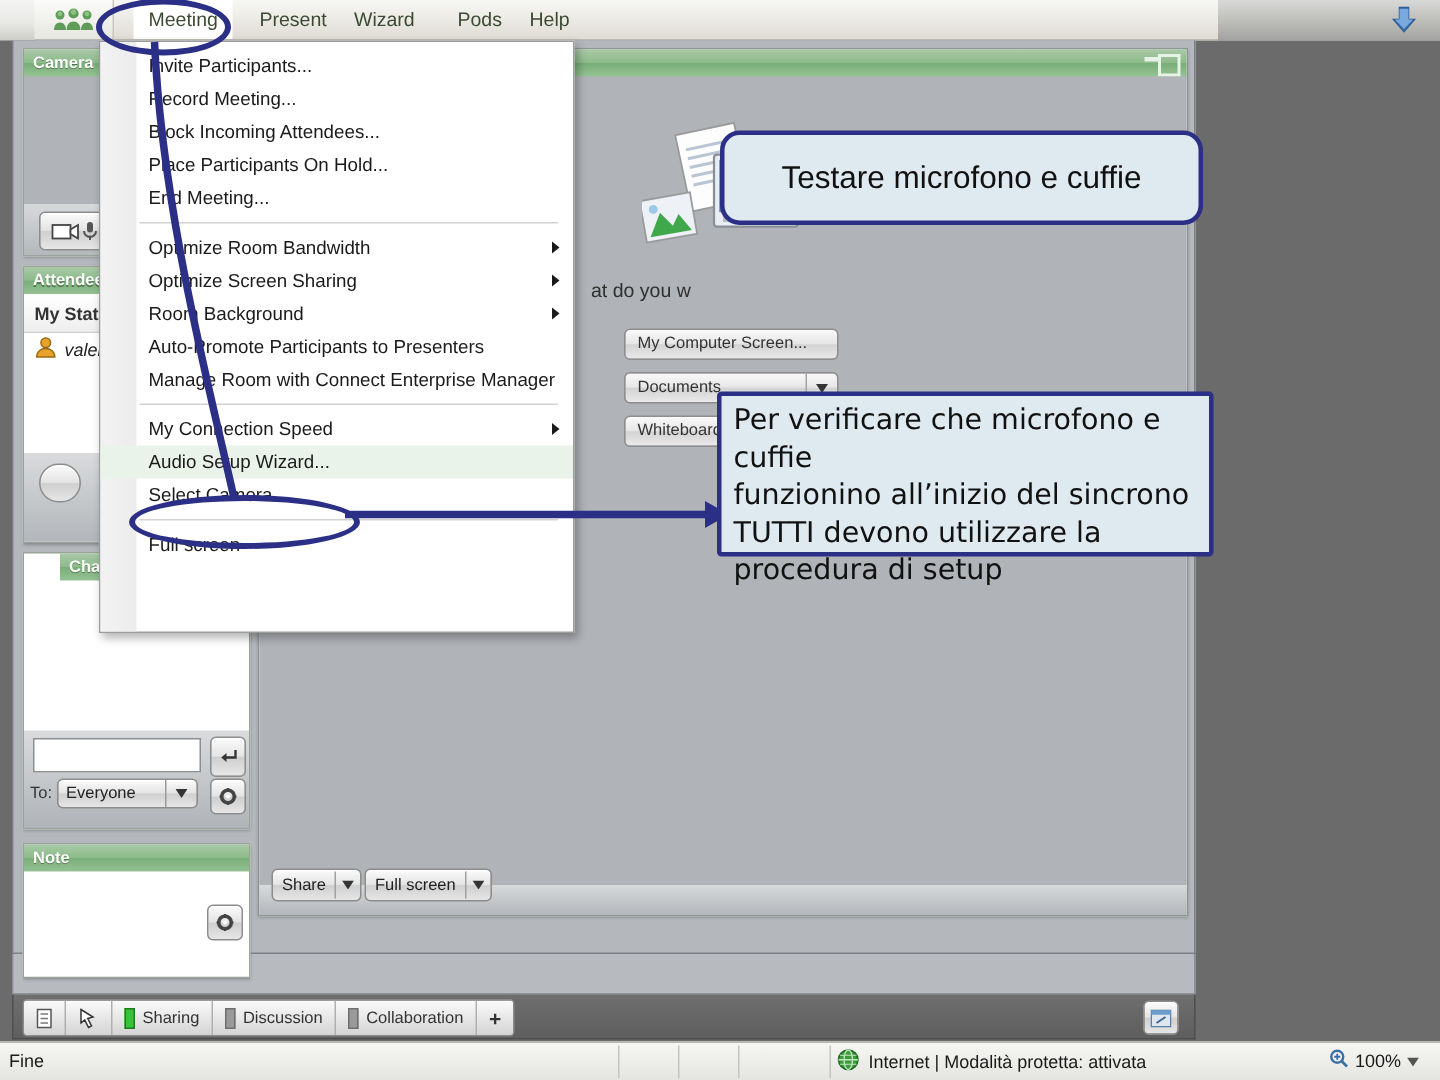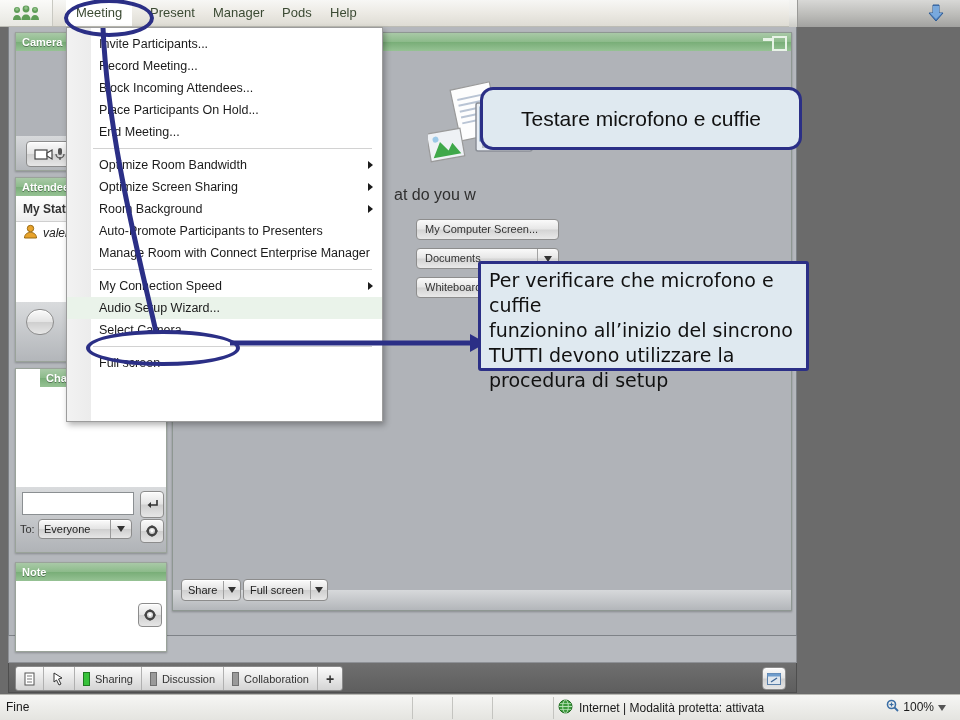--- a/index.html
+++ b/index.html
@@ -17,21 +17,21 @@
   #top-strip-right{position:absolute;left:797px;top:0;width:163px;height:27px;
      background:linear-gradient(to bottom,#d8d8d6 0%,#b9b9b6 60%,#a2a2a0 100%);
      border-left:1px solid #9a9a98;}
   #download-arrow{position:absolute;left:927px;top:4px;width:18px;height:20px;}
 
   
   #app{position:absolute;left:8px;top:27px;width:789px;height:636px;
       background:#b7babf;border:1px solid #8e9196;box-sizing:border-box;}
 
   
-  #menubar{position:absolute;left:0;top:0px;width:789px;height:27px;
+  #menubar{position:absolute;left:23px;top:0px;width:789px;height:27px;
      background:linear-gradient(to bottom,#f7f7f5 0%,#eceae4 50%,#dedcd4 100%);
      border-bottom:1px solid #bcbcb4;box-sizing:border-box;}
   .logo-box{position:absolute;left:0;top:0;width:52px;height:26px;
      background:linear-gradient(to bottom,#fbfbf9,#e7e7e1);
      border-right:1px solid #c9c9c2;display:flex;align-items:center;justify-content:center;}
   .menu-item{position:absolute;top:0;height:26px;line-height:26px;
      font-size:13px;color:#3b4a33;padding:0 10px;cursor:default;}
   .menu-item.active{background:#ffffff;color:#3b4a33;}
 
   
@@ -98,21 +98,21 @@
   #share-area{position:absolute;left:0;top:18px;width:618px;height:539px;background:#b0b3b8;}
   #share-toolbar{position:absolute;left:0;top:557px;width:618px;height:20px;
      background:linear-gradient(to bottom,#d7d9db,#b3b6ba);}
   .tb-split{position:absolute;top:-11px;height:20px;display:flex;align-items:center;}
   .tb-split .lbl{padding:0 6px;font-size:11px;color:#222;line-height:18px;}
   .tb-split .car{width:16px;height:18px;border-left:1px solid #a0a0a0;display:flex;
      align-items:center;justify-content:center;}
 
   
   #share-icons{position:absolute;left:255px;top:30px;width:110px;height:90px;}
-  #share-prompt{position:absolute;left:221px;top:135px;font-size:16px;color:#2f2f2f;white-space:nowrap;}
+  #share-prompt{position:absolute;left:221px;top:135px;font-size:13px;color:#2f2f2f;white-space:nowrap;}
   .share-optbtn{position:absolute;left:243px;width:143px;height:21px;
      background:linear-gradient(to bottom,#fafafa 0%,#e6e6e6 48%,#d3d3d3 52%,#e9e9e9 100%);
      border:1px solid #8d8d8d;border-radius:4px;box-sizing:border-box;
      font-size:11px;color:#333;line-height:19px;padding-left:8px;}
   .share-optbtn .car{position:absolute;right:0;top:0;width:20px;height:19px;
      border-left:1px solid #a3a3a3;display:flex;align-items:center;justify-content:center;}
 
   
   #bottombar{position:absolute;left:8px;top:663px;width:789px;height:30px;
      background:linear-gradient(to bottom,#6f6f6f,#5e5e5e);border:1px solid #4e4e4e;
@@ -202,21 +202,21 @@
         </g>
         <g fill="#8fc186">
           <circle cx="4" cy="4.2" r="1.6"></circle>
             <circle cx="13" cy="3" r="1.8"></circle>
             <circle cx="22" cy="4.2" r="1.6"></circle>
         </g>
       </svg>
     </div>
     <div class="menu-item active" style="left:66px;">Meeting</div>
     <div class="menu-item" style="left:140px;">Present</div>
-    <div class="menu-item" style="left:203px;">Manager</div>
+    <div class="menu-item" style="left:203px;">Wizard</div>
     <div class="menu-item" style="left:272px;">Pods</div>
     <div class="menu-item" style="left:320px;">Help</div>
   </div>
 
   <div id="appbody">
 
     <div class="pod" id="pod-camera">
       <div class="pod-title">Camera </div>
       <div id="camera-area"></div>
       <div id="camera-toolbar">

